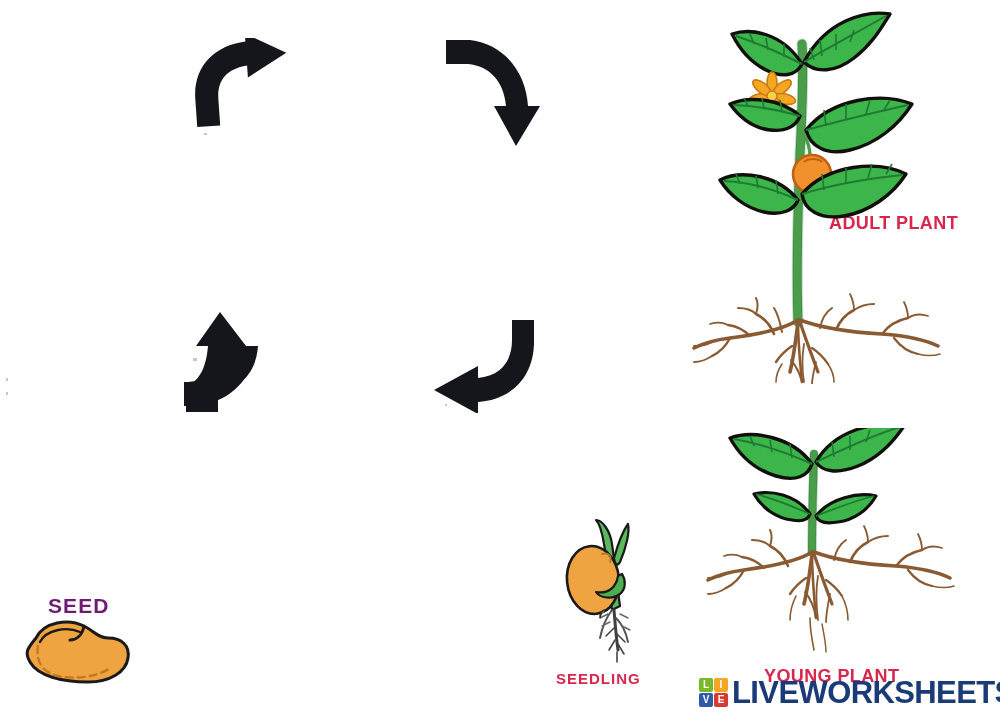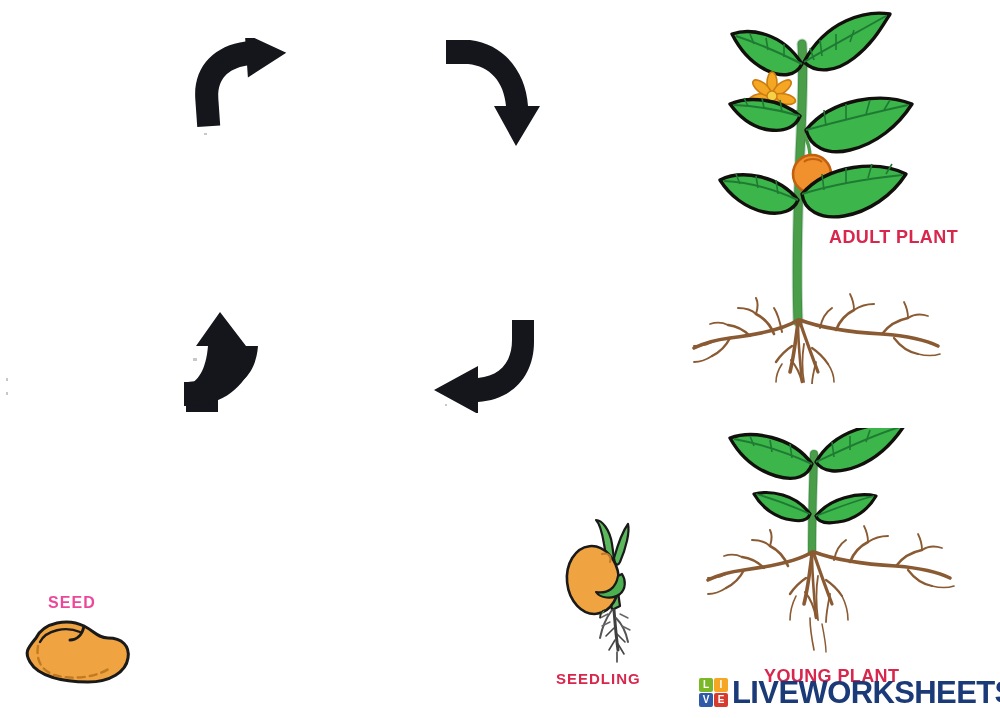--- a/index.html
+++ b/index.html
@@ -22,23 +22,23 @@
 
   
   .stage-label {
     position: absolute;
     font-family: "Liberation Sans", sans-serif;
     font-weight: bold;
     letter-spacing: 0.6px;
     white-space: nowrap;
     -webkit-font-smoothing: antialiased;
   }
-  #label-seed      { left: 48px;  top: 594px; font-size: 16px; color: #ec4899; letter-spacing: 1.1px; }
+  #label-seed      { left: 48px;  top: 594px; font-size: 21px; color: #701a75; letter-spacing: 1.1px; }
   #label-seedling  { left: 556px; top: 670px; font-size: 15px; color: #d8264c; letter-spacing: 1.0px; }
-  #label-adult     { left: 829px; top: 227px; font-size: 18px; color: #d8264c; letter-spacing: 0.4px; }
+  #label-adult     { left: 829px; top: 213px; font-size: 18px; color: #d8264c; letter-spacing: 0.4px; }
   #label-young     { left: 764px; top: 666px; font-size: 18px; color: #d8264c; letter-spacing: 0.4px; }
 
   
   .art { position: absolute; display: block; }
 
   #art-arrow-tr { left: 190px; top: 38px;  width: 110px; height: 90px; }
   #art-arrow-br { left: 440px; top: 38px;  width: 110px; height: 110px; }
   #art-arrow-bl { left: 182px; top: 312px; width: 110px; height: 100px; }
   #art-arrow-tl { left: 432px; top: 318px; width: 110px; height: 95px; }
 

